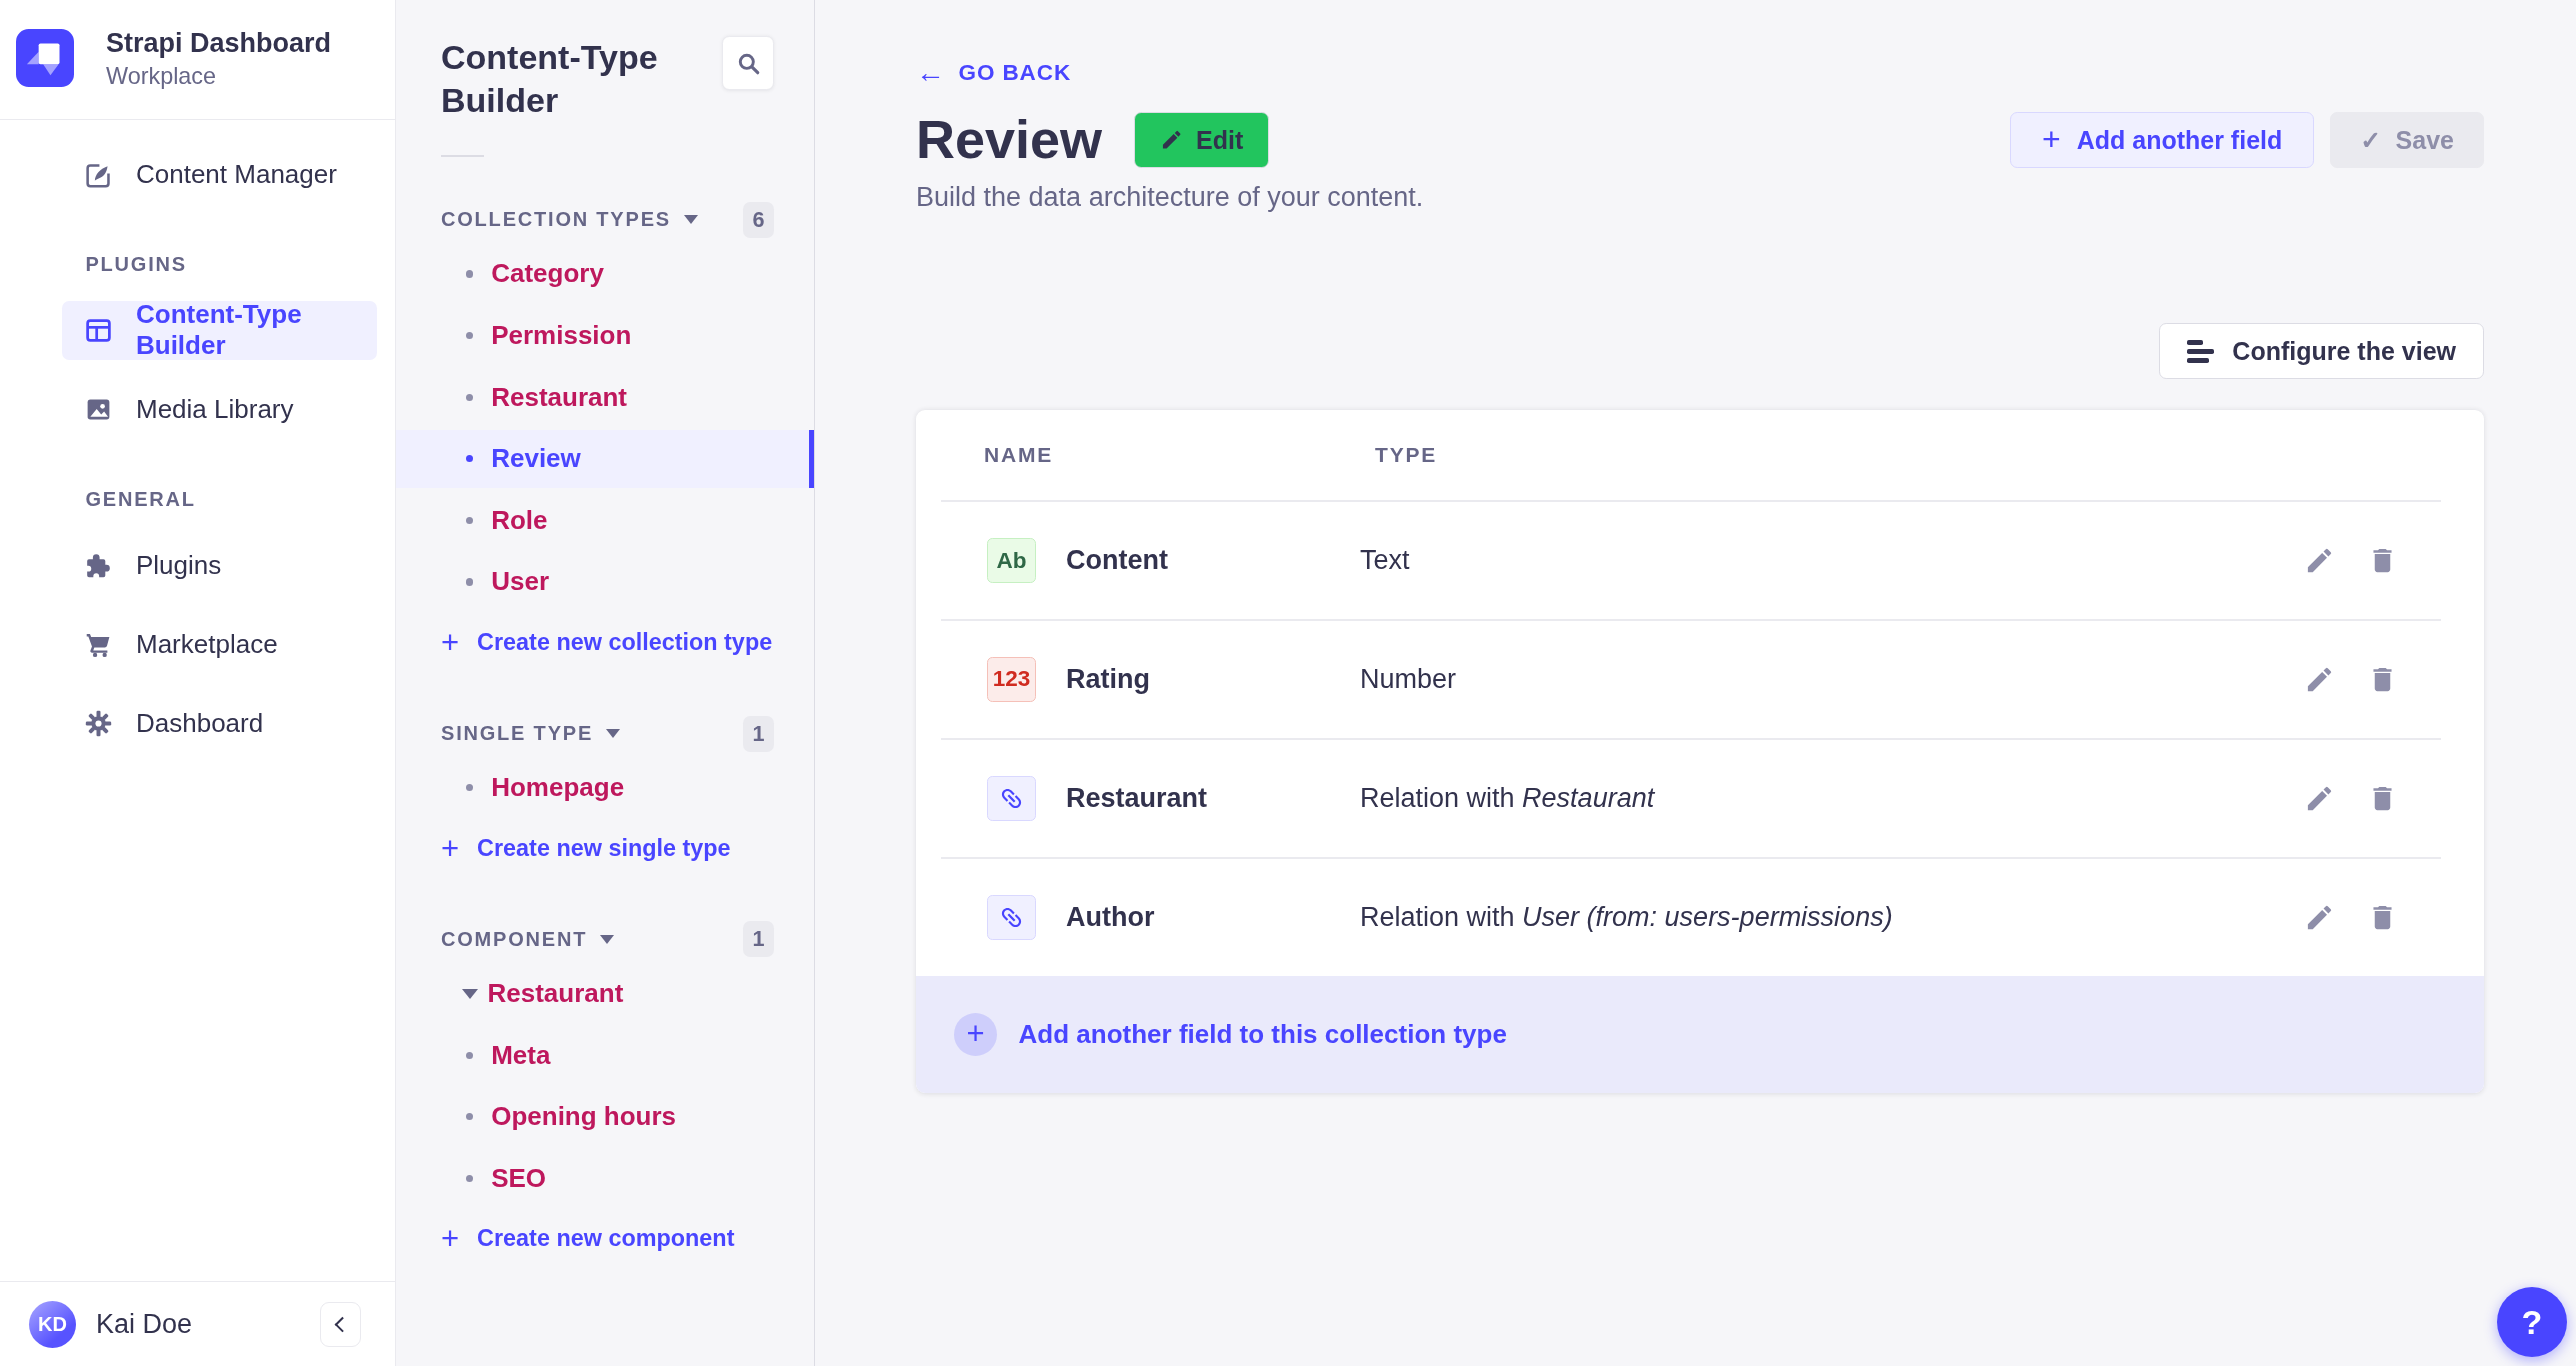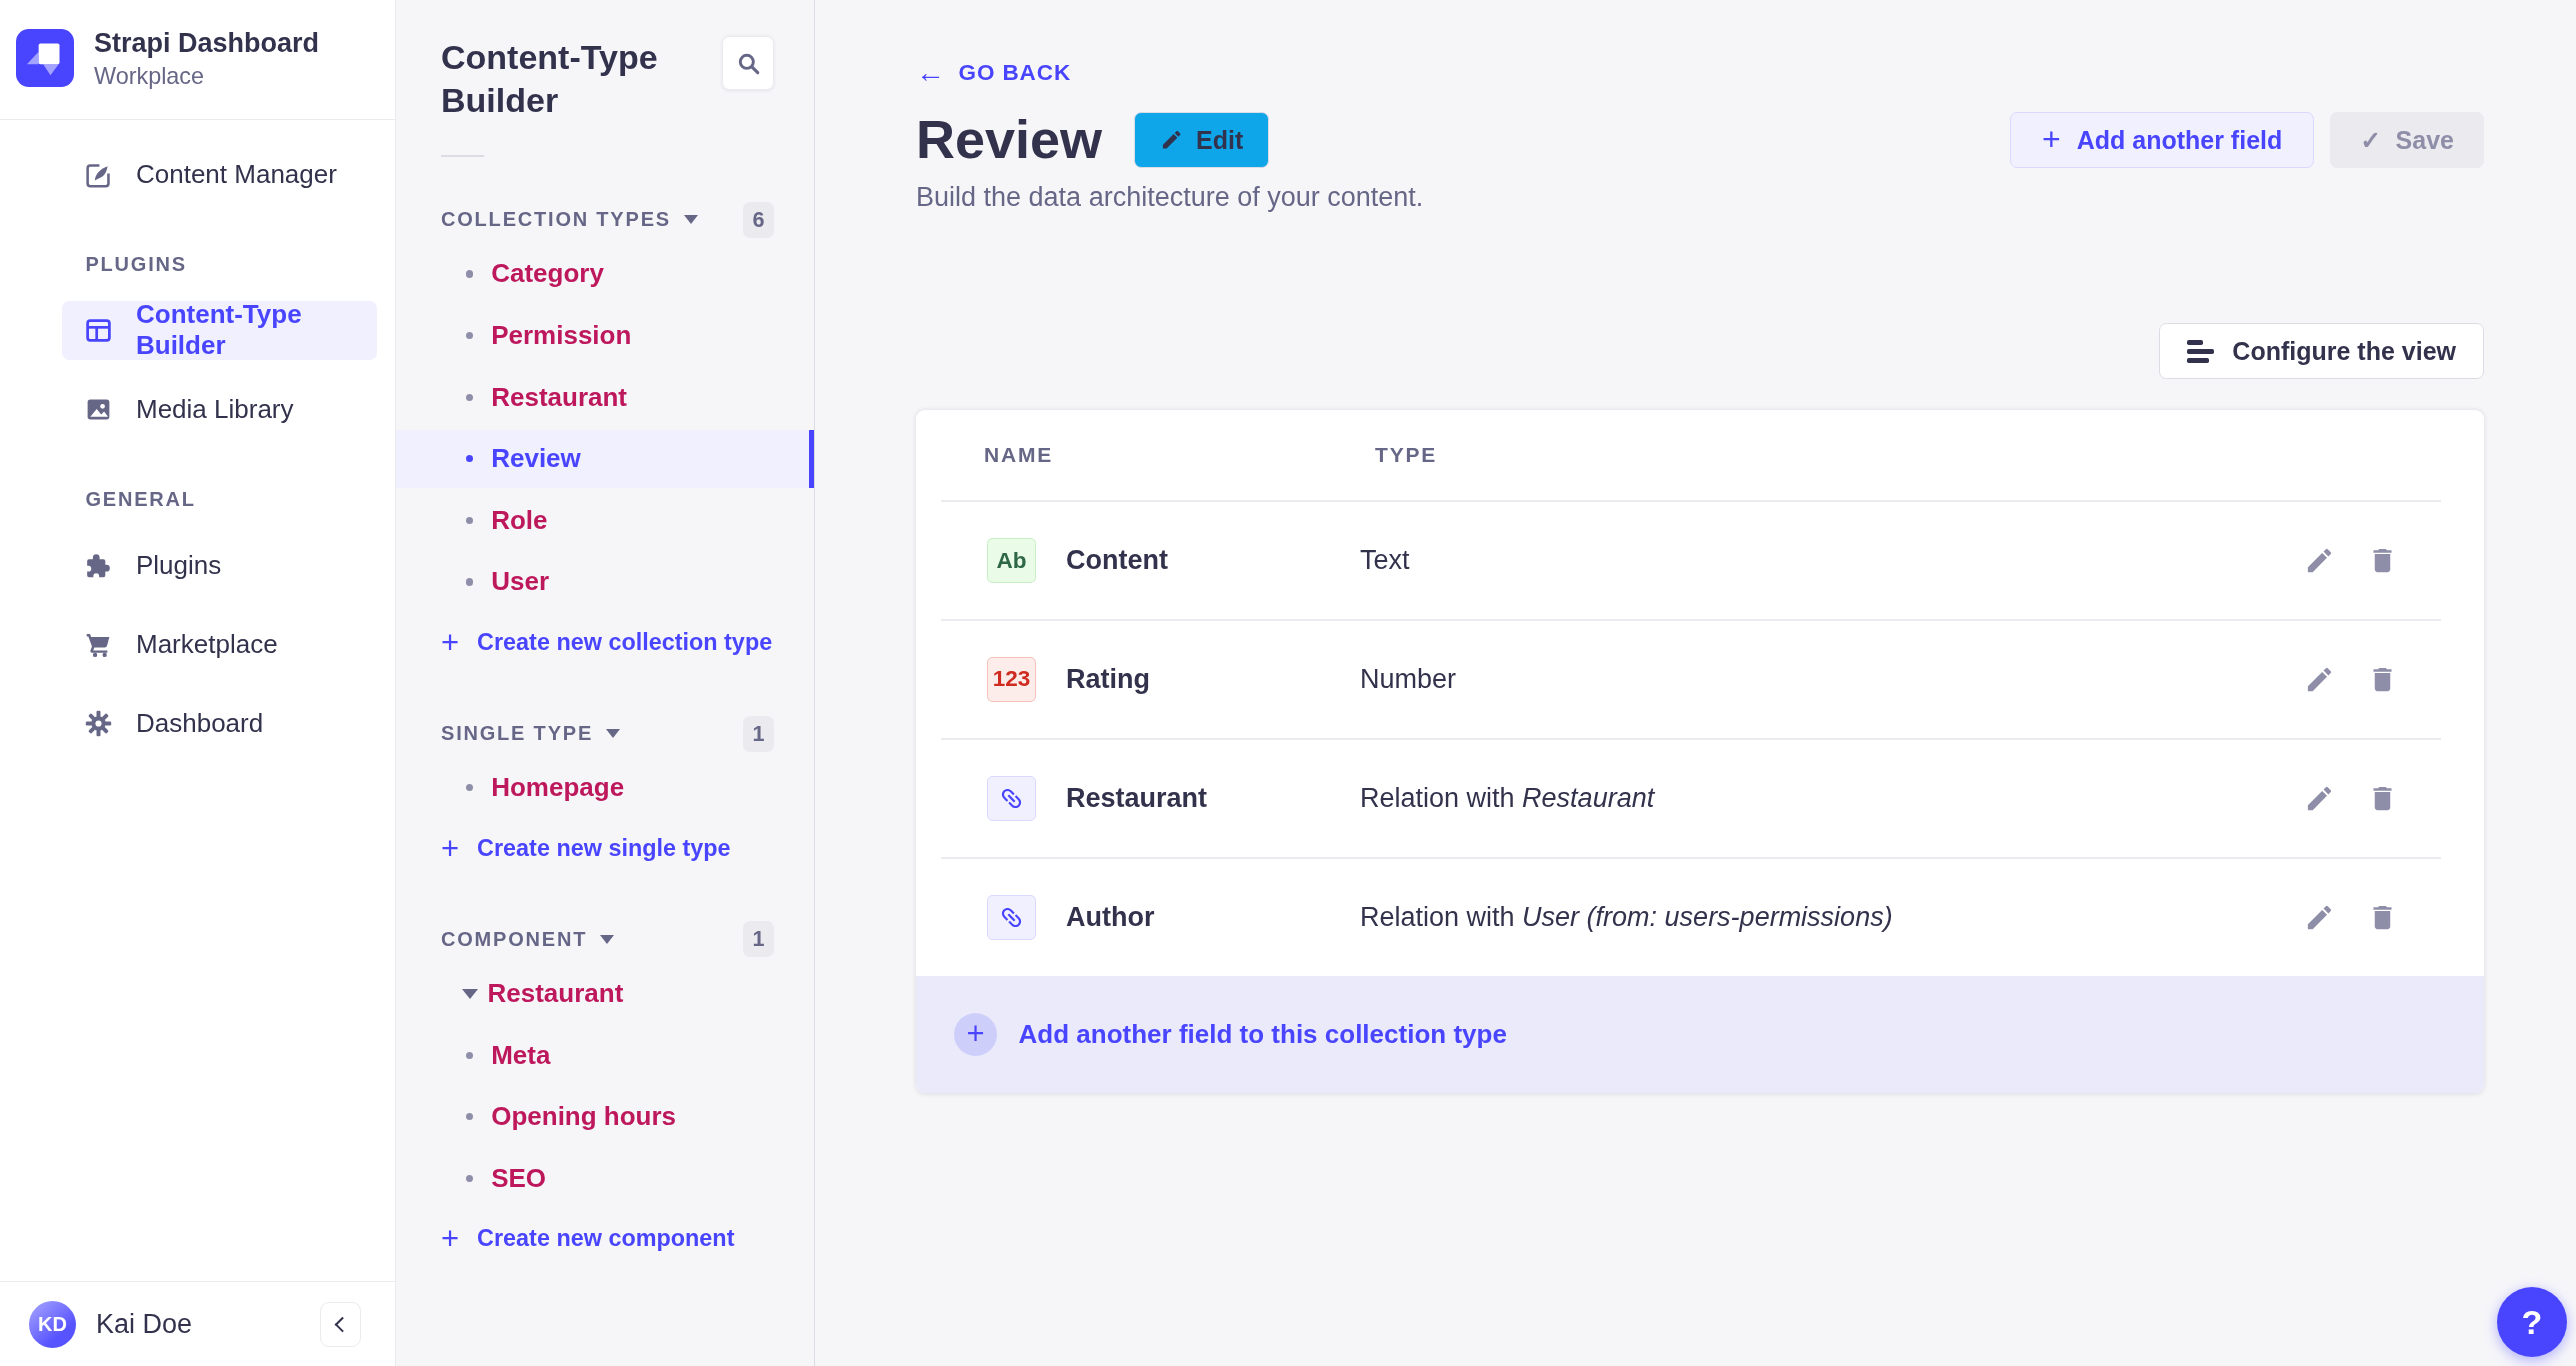--- a/index.html
+++ b/index.html
@@ -2,21 +2,21 @@
 <html style="font-size:14.4px"><head>
 <meta charset="utf-8">
 <style>
   * { margin:0; padding:0; box-sizing:border-box; }
   html,body { width:2576px; height:1367px; overflow:hidden; }
   body { font-family:"Liberation Sans", sans-serif; background:#F6F6F9; color:#32324D; }
   .app { display:flex; width:100%; height:100%; }
 
   
   .sidebar { width:396px; min-width:396px; background:#FFFFFF; border-right:1.8px solid #EAEAEF; display:flex; flex-direction:column; }
-  .brand { display:flex; align-items:center; gap:20px; padding:27px 23.4px 29px 16px; border-bottom:1.8px solid #EAEAEF; }
+  .brand { display:flex; align-items:center; gap:32px; padding:27px 23.4px 29px 16px; border-bottom:1.8px solid #EAEAEF; }
   .brand-logo { width:58px; height:58px; flex:0 0 auto; }
   .brand-text .brand-title { font-size:27px; font-weight:bold; color:#32324D; line-height:1.2; }
   .brand-text .brand-sub { font-size:23.4px; color:#666687; margin-top:3.6px; }
   .nav { flex:1; padding:25px 18px 0 18px;margin-left:44px; }
   .nav-item { display:flex; align-items:center; gap:23.4px; height:59px; padding-left:21.6px; border-radius:7.2px; margin-bottom:20px; color:#32324D; font-size:26px; cursor:pointer; }
   .nav-item .ic { width:29px; height:29px; color:#666687; flex:0 0 auto; }
   .nav-item.active { background:#F0F0FF; color:#4945FF; font-weight:bold; }
   .nav-item.active .ic { color:#4945FF; }
   .nav-section { font-size:20px; font-weight:bold; letter-spacing:1.8px; color:#666687; padding-left:23.4px; margin:49px 0 25px 0; }
   .sidebar-footer { border-top:1.8px solid #EAEAEF; height:86px; display:flex; align-items:center; padding:0 34px 0 29px; }
@@ -43,21 +43,21 @@
   .sn-item.active .bullet { background:#4945FF; }
   .sn-create { display:flex; align-items:center; height:56px; padding-left:45px; color:#4945FF; font-size:23.4px; font-weight:bold; cursor:pointer; margin-top:3.6px; }
   .sn-create .plus { font-size:31px; font-weight:400; margin-right:18px; line-height:1; }
 
   
   .main { flex:1; padding:58px 92px 0 101px; position:relative; }
   .go-back { display:inline-flex; align-items:center; gap:12.6px; color:#4945FF; font-size:22.5px; font-weight:bold; letter-spacing:0.9px; cursor:pointer; }
   .go-back .arrow { font-size:29px; font-weight:400; line-height:1; }
   .title-row { display:flex; align-items:center; margin-top:23.4px; }
   .page-title { font-size:54px; font-weight:bold; color:#32324D; line-height:1.1; }
-  .edit-btn { display:flex; align-items:center; gap:12.6px; height:56px; padding:0 25px; margin-left:32px; background:#0ea5e9; border:1.8px solid #DCDCE4; border-radius:7.2px; font-size:25px; font-weight:bold; color:#32324D; cursor:pointer; }
+  .edit-btn { display:flex; align-items:center; gap:12.6px; height:56px; padding:0 25px; margin-left:32px; background:#22c55e; border:1.8px solid #DCDCE4; border-radius:7.2px; font-size:25px; font-weight:bold; color:#32324D; cursor:pointer; }
   .edit-btn svg { width:23.4px; height:23.4px; color:#32324D; }
   .title-actions { margin-left:auto; display:flex; gap:16px; }
   .btn-add { display:flex; align-items:center; gap:16px; height:56px; padding:0 31px; background:#F0F0FF; border:1.8px solid #D9D8FF; border-radius:7.2px; color:#4945FF; font-size:25px; font-weight:bold; cursor:pointer; }
   .btn-add .plus { font-size:32px; font-weight:400; line-height:1; margin-top:-2.7px; }
   .btn-save { display:flex; align-items:center; gap:14.4px; height:56px; padding:0 29px; background:#EAEAEF; border:1.8px solid #EAEAEF; border-radius:7.2px; color:#8E8EA9; font-size:25px; font-weight:bold; cursor:pointer; }
   .btn-save .check { font-size:25px; }
   .page-sub { font-size:27px; color:#666687; margin-top:12.6px; }
   .configure-row { display:flex; justify-content:flex-end; margin-top:110px; }
   .btn-configure { display:flex; align-items:center; gap:18px; height:56px; padding:0 27px; background:#fff; border:1.8px solid #DCDCE4; border-radius:7.2px; font-size:25px; font-weight:bold; color:#32324D; cursor:pointer; }
   .cfg-icon { display:flex; flex-direction:column; gap:4.5px; }

